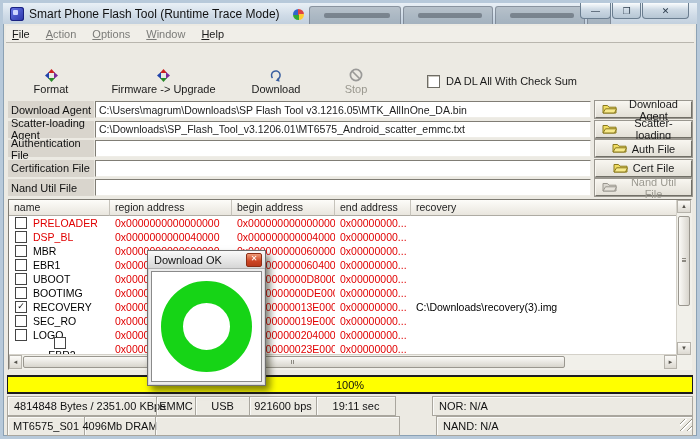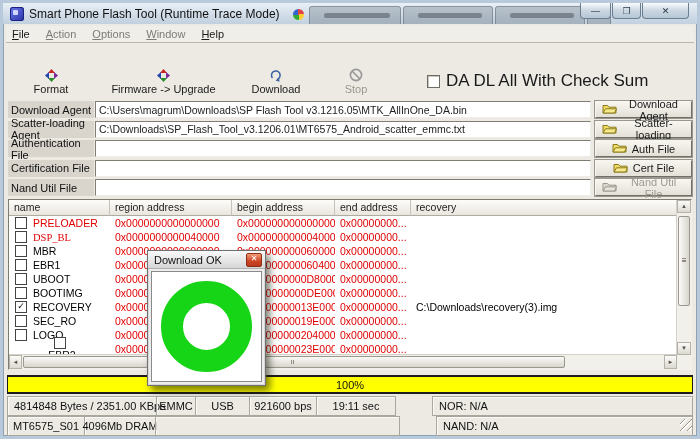--- a/index.html
+++ b/index.html
@@ -37,21 +37,21 @@
       border-radius:3px 3px 0 0;background:#dedbd2;color:#222;margin-left:2px;position:relative;top:2px;}
   .tab.active{background:#f4f2ec;top:0;padding-top:4px;border-color:#8a8press7f;z-index:2;}
   
   .toolbar{position:absolute;top:60px;left:3px;right:3px;height:36px;display:flex;align-items:center;}
   .tbtn{display:flex;flex-direction:column;align-items:center;justify-content:center;font-size:11px;color:#1a1a1a;}
   .tbtn .ticon{height:15px;display:flex;align-items:center;}
   .tbtn.disabled{color:#9a988f;}
   .tb-format{width:90px}.tb-firmware{width:135px}.tb-download{width:90px}.tb-stop{width:70px}
   .chk-row{display:flex;align-items:center;margin-left:36px;}
   .chk-box{width:11px;height:11px;background:#fff;border:1px solid #6e6c64;box-shadow:inset 1px 1px 0 #c9c6be;margin-right:6px;}
-  .chk-label{font-size:17px;color:#1a1a1a;}
+  .chk-label{font-size:11px;color:#1a1a1a;}
   
   .fields{position:absolute;top:98px;left:5px;right:5px;}
   .field-row{display:flex;height:17px;margin-bottom:2.5px;}
   .field-label{width:86px;background:#d9d5cd;border:1px solid #989documents58f;border-color:#989589;
       font-size:11px;color:#111;display:flex;align-items:center;padding-left:3px;box-sizing:border-box;}
   .field-input{flex:1;margin-left:1px;border:1px solid;border-color:#807d75 #efede7 #efede7 #807d75;
       background:#fff;font-family:"Liberation Sans",sans-serif;font-size:10.5px;color:#222;padding:0 3px;height:17px;box-sizing:border-box;}
   .side-btn{width:97px;margin-left:4px;background:linear-gradient(#f7f5ef,#e3e0d7);
       border:1px solid;border-color:#f8f6f0 #716f67 #716f67 #f8f6f0;box-shadow:0 0 0 1px #9a978f;
       font-size:11px;color:#1a1a1a;display:flex;align-items:center;justify-content:center;gap:5px;box-sizing:border-box;}
@@ -268,21 +268,21 @@
           <div class="td name-cell" style="width: 101px;">
             <div class="row-check"></div>
             <span style="color: rgb(224, 0, 0);">PRELOADER</span>
           </div>
           <div class="td addr" style="width: 122px; color: rgb(224, 0, 0);">0x0000000000000000</div>
           <div class="td addr" style="width: 103px; color: rgb(224, 0, 0);">0x0000000000000000</div>
           <div class="td addr" style="width: 76px; color: rgb(224, 0, 0);">0x00000000...</div>
           <div class="td" style="flex: 1 1 0%;"></div>
         </div>
         <div class="tr">
-          <div class="td name-cell" style="width: 101px; font-family: Liberation Serif, serif;">
+          <div class="td name-cell" style="width: 101px;">
             <div class="row-check"></div>
             <span style="color: rgb(224, 0, 0);">DSP_BL</span>
           </div>
           <div class="td addr" style="width: 122px; color: rgb(224, 0, 0);">0x0000000000040000</div>
           <div class="td addr" style="width: 103px; color: rgb(224, 0, 0);">0x0000000000040000</div>
           <div class="td addr" style="width: 76px; color: rgb(224, 0, 0);">0x00000000...</div>
           <div class="td" style="flex: 1 1 0%;"></div>
         </div>
         <div class="tr">
           <div class="td name-cell" style="width: 101px;">

